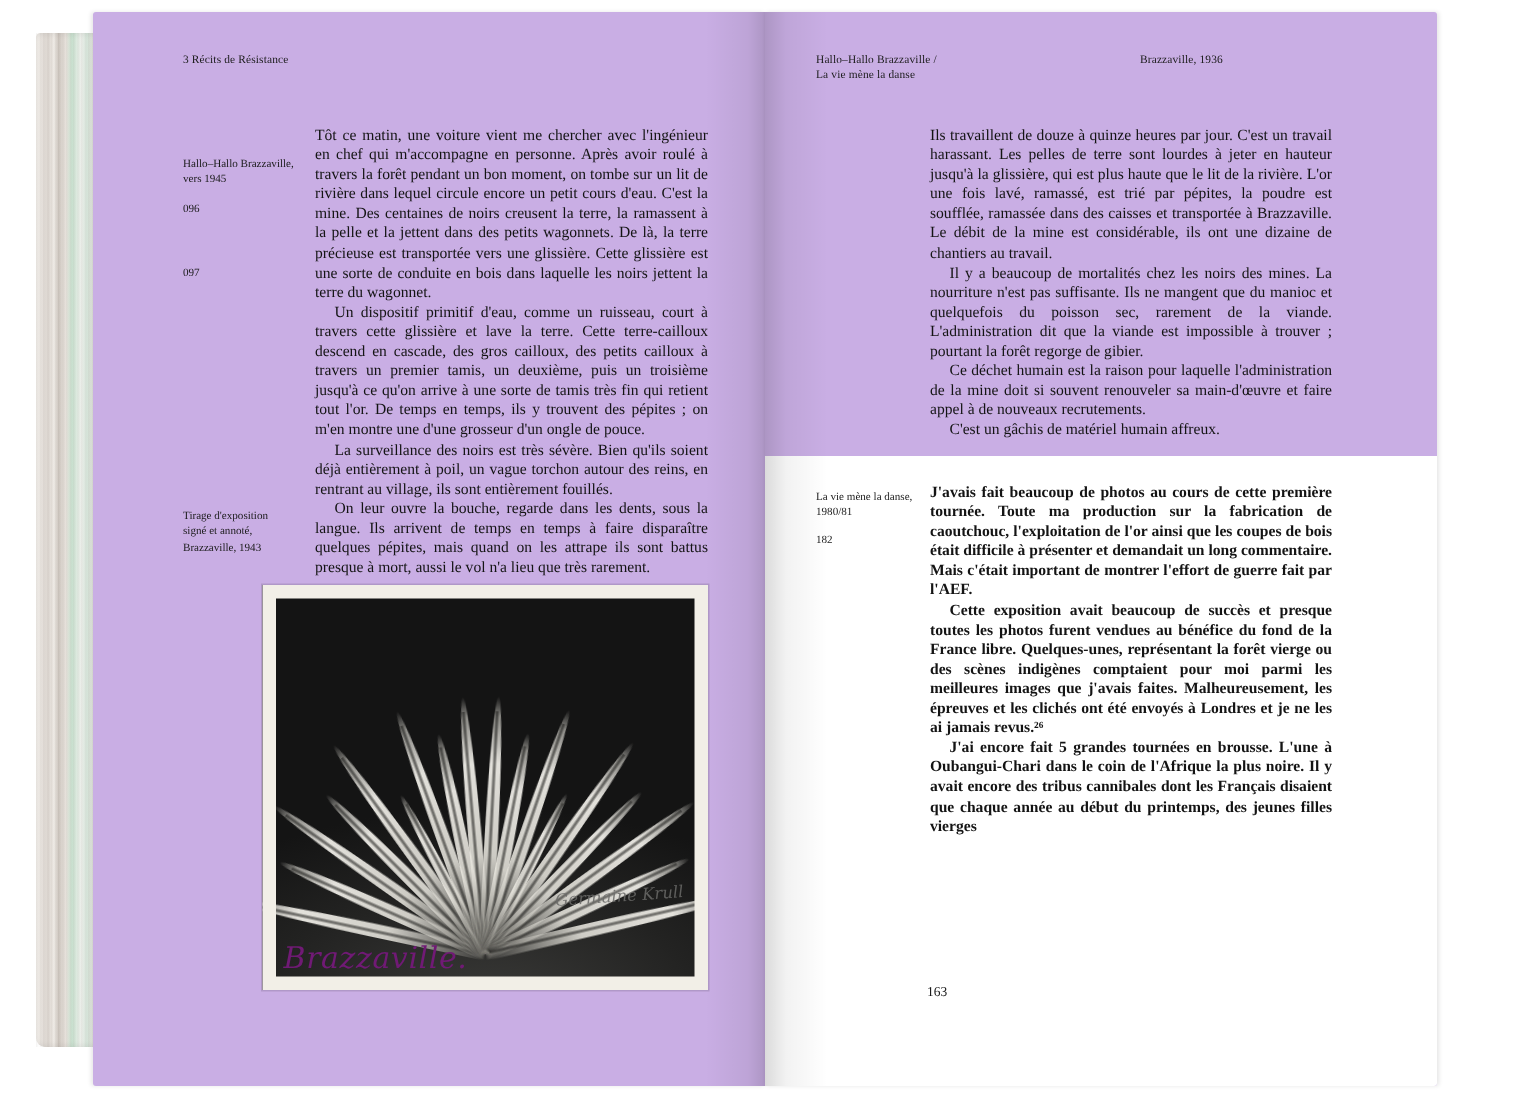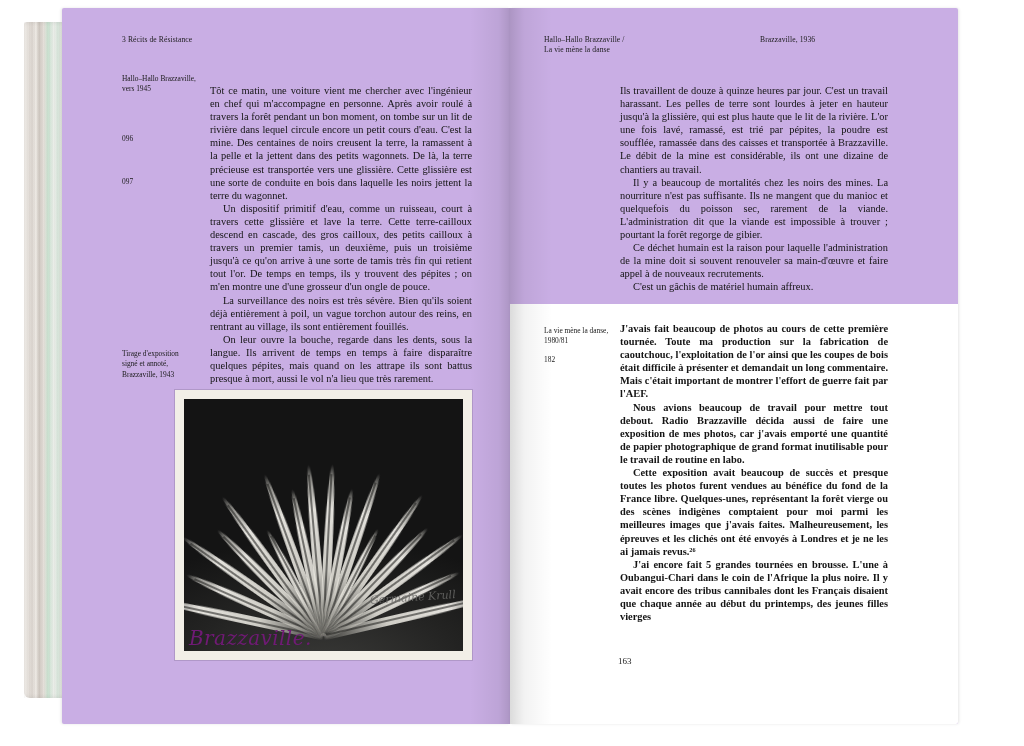--- a/index.html
+++ b/index.html
@@ -249,27 +249,27 @@
 <div id="page">
   <div class="book">
 
     <div class="edge-left"></div>
     <div class="edge-right"></div>
 
     <div class="page-left">
 
       <div class="running-head" style="left:60px; top:27px;">3   Récits de Résistance</div>
 
-      <div class="marginal" style="left:60px; top:66px;">Hallo–Hallo Brazzaville, vers 1945</div>
+      <div class="marginal" style="left:60px; top:96px;">Hallo–Hallo Brazzaville, vers 1945</div>
 
       <div class="marginal" style="left:60px; top:126px;">096</div>
 
       <div class="marginal" style="left:60px; top:169px;">097</div>
 
-      <div class="marginal" style="left:60px; top:341px;">Tirage d'exposition signé et annoté, Brazzaville, 1943</div>
+      <div class="marginal" style="left:60px; top:331px;">Tirage d'exposition signé et annoté, Brazzaville, 1943</div>
 
       <div class="bodytext" style="left:148px; top:76px; width:262px;">
         <p class="noindent">Tôt ce matin, une voiture vient me chercher avec l'ingénieur en chef qui m'accompagne en personne. Après avoir roulé à travers la forêt pendant un bon moment, on tombe sur un lit de rivière dans lequel circule encore un petit cours d'eau. C'est la mine. Des centaines de noirs creusent la terre, la ramassent à la pelle et la jettent dans des petits wagonnets. De là, la terre précieuse est transportée vers une glissière. Cette glissière est une sorte de conduite en bois dans laquelle les noirs jettent la terre du wagonnet.</p>
         <p>Un dispositif primitif d'eau, comme un ruisseau, court à travers cette glissière et lave la terre. Cette terre-cailloux descend en cascade, des gros cailloux, des petits cailloux à travers un premier tamis, un deuxième, puis un troisième jusqu'à ce qu'on arrive à une sorte de tamis très fin qui retient tout l'or. De temps en temps, ils y trouvent des pépites ; on m'en montre une d'une grosseur d'un ongle de pouce.</p>
         <p>La surveillance des noirs est très sévère. Bien qu'ils soient déjà entièrement à poil, un vague torchon autour des reins, en rentrant au village, ils sont entièrement fouillés.</p>
         <p>On leur ouvre la bouche, regarde dans les dents, sous la langue. Ils arrivent de temps en temps à faire disparaître quelques pépites, mais quand on les attrape ils sont battus presque à mort, aussi le vol n'a lieu que très rarement.</p>
       </div>
 
       <div class="plate">
         <div class="photo">
@@ -312,21 +312,20 @@
         <p>Ce déchet humain est la raison pour laquelle l'administration de la mine doit si souvent renouveler sa main-d'œuvre et faire appel à de nouveaux recrutements.</p>
         <p>C'est un gâchis de matériel humain affreux.</p>
       </div>
 
       <div class="marginal" style="left:34px; top:318px;">La vie mène la danse, 1980/81</div>
 
       <div class="marginal" style="left:34px; top:347px;">182</div>
 
       <div class="bodytext" style="left:110px; top:314px; width:268px;font-weight:bold;">
         <p class="noindent">J'avais fait beaucoup de photos au cours de cette première tournée. Toute ma production sur la fabrication de caoutchouc, l'exploitation de l'or ainsi que les coupes de bois était difficile à présenter et demandait un long commentaire. Mais c'était important de montrer l'effort de guerre fait par l'AEF.</p>
-        <p>Nous avions beaucoup de travail pour mettre tout debout. Radio Brazzaville décida aussi de faire une exposition de mes photos, car j'avais emporté une quantité de papier photographique de grand format inutilisable pour le travail de routine en labo.</p>
         <p>Cette exposition avait beaucoup de succès et presque toutes les photos furent vendues au bénéfice du fond de la France libre. Quelques-unes, représentant la forêt vierge ou des scènes indigènes comptaient pour moi parmi les meilleures images que j'avais faites. Malheureusement, les épreuves et les clichés ont été envoyés à Londres et je ne les ai jamais revus.²⁶</p>
         <p>J'ai encore fait 5 grandes tournées en brousse. L'une à Oubangui-Chari dans le coin de l'Afrique la plus noire. Il y avait encore des tribus cannibales dont les Français disaient que chaque année au début du printemps, des jeunes filles vierges</p>
       </div>
 
       <div class="folio" style="left:108px; top:648px;">163</div>
     </div>
 
     <div class="gutter"></div>
   </div>
 </div>

